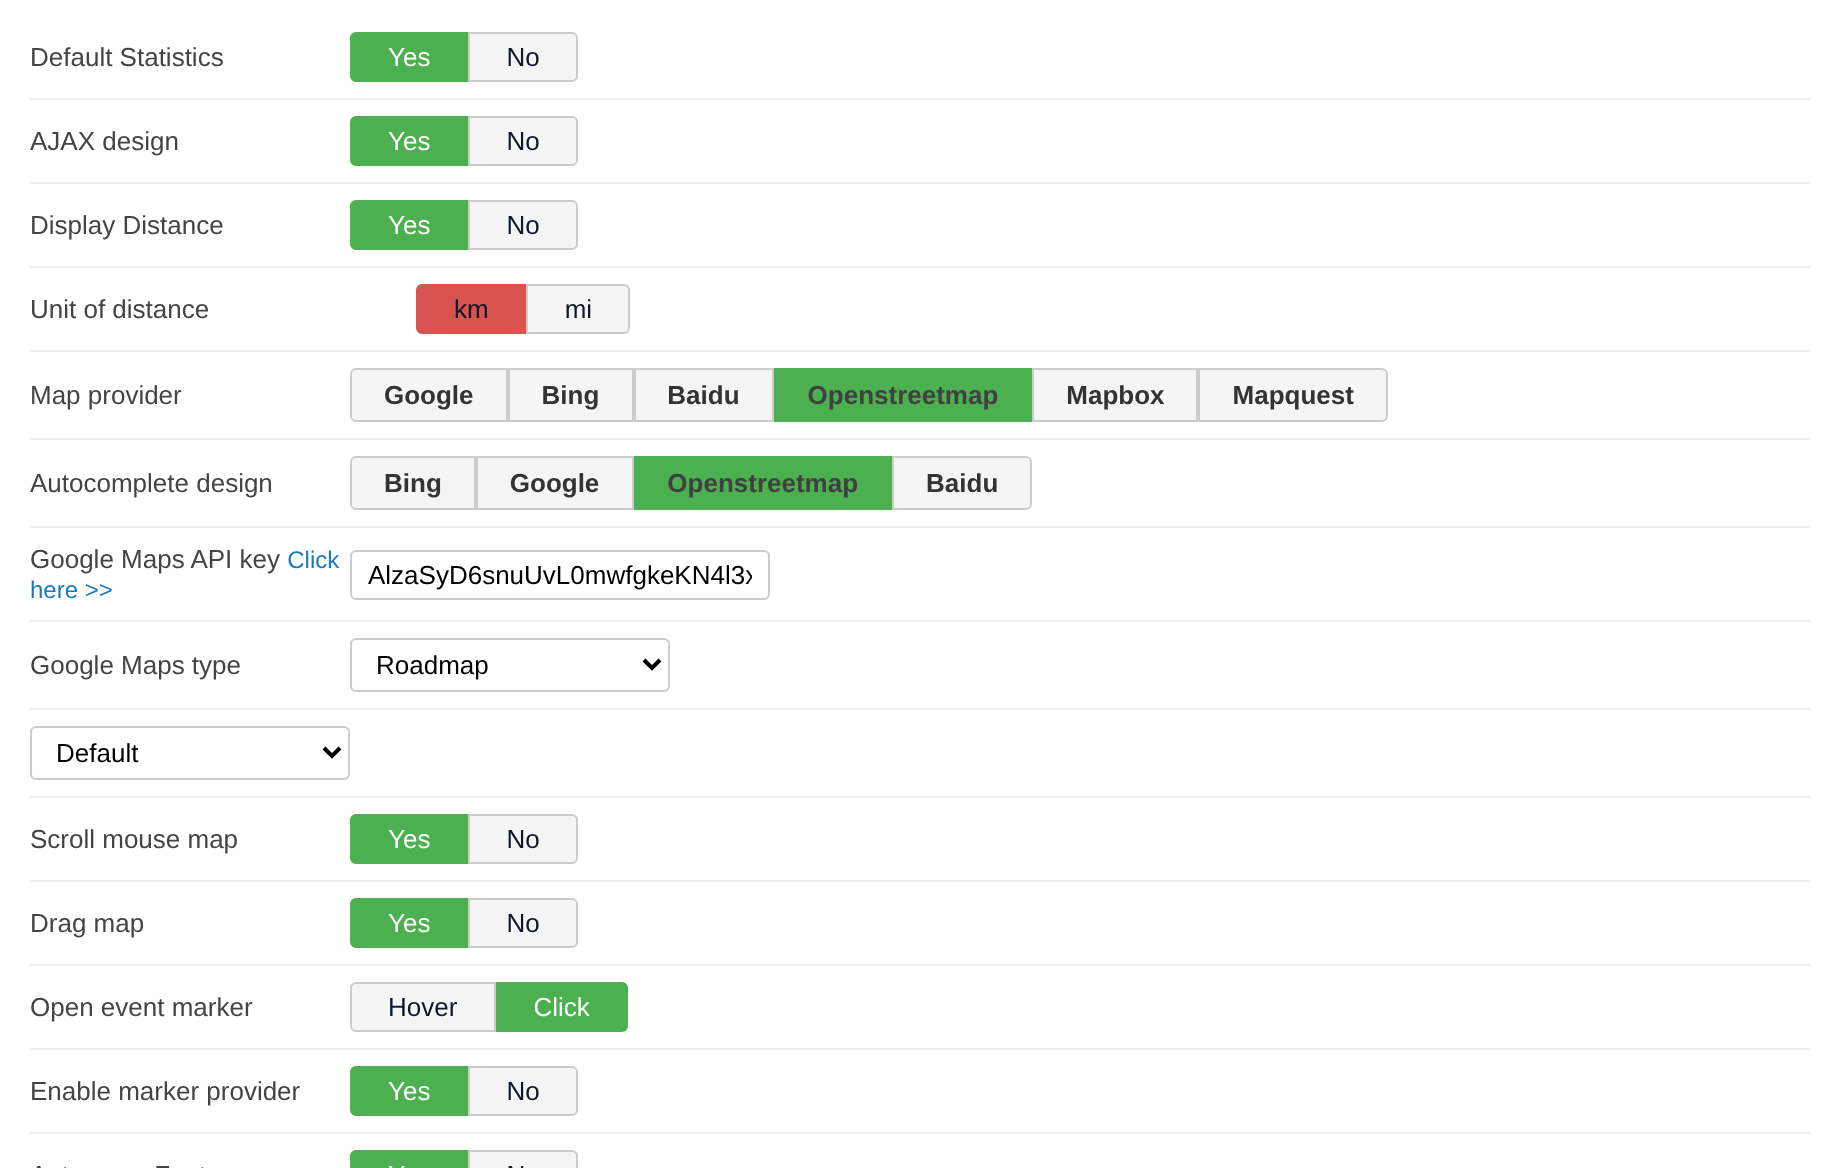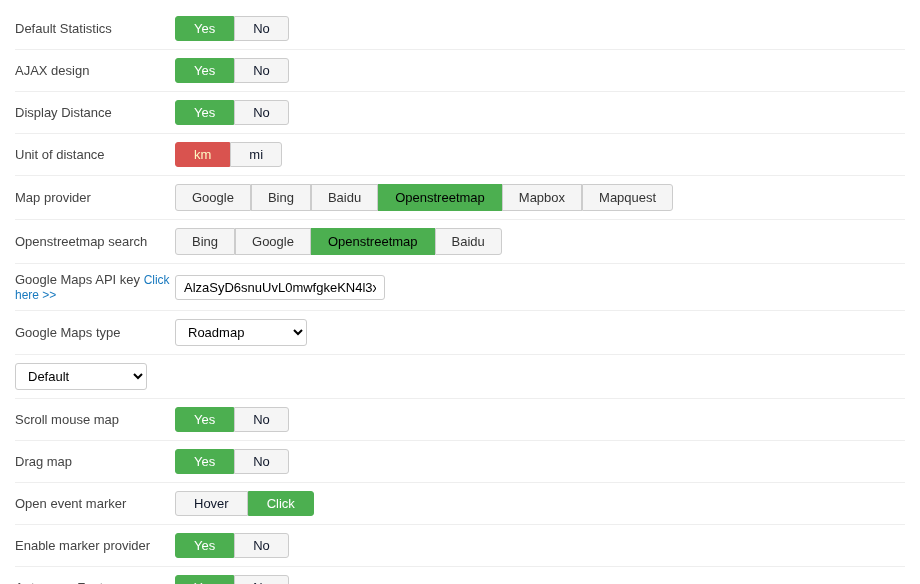--- a/index.html
+++ b/index.html
@@ -38,22 +38,23 @@
       background: #f5f5f5;
       color: #0f172a;
     }
     .toggle-btn.active-green {
       background: #4CAF50;
       color: #fff;
       border-color: #4CAF50;
     }
     .toggle-btn.active-red {
       background: #d9534f;
-      color: #fef9c3;
+      color: #0f172a;
       border-color: #d9534f;
+      margin-left: 33px;
     }
     .toggle-btn:first-child {
       border-radius: 3px 0 0 3px;
     }
     .toggle-btn:last-child {
       border-radius: 0 3px 3px 0;
     }
     .toggle-btn:only-child {
       border-radius: 3px;
     }
@@ -61,44 +62,45 @@
       display: flex;
     }
     .map-btn {
       padding: 5px 16px;
       border: 1px solid #ccc;
       cursor: pointer;
       font-size: 13px;
       background: #f5f5f5;
       color: #333;
       margin: 0;
+      font-weight: bold;
     }
     .map-btn:first-child { border-radius: 3px 0 0 3px; }
     .map-btn:last-child { border-radius: 0 3px 3px 0; }
     .map-btn.active-green {
       background: #4CAF50;
-      color: #000000;
+      color: #404040;
       border-color: #4CAF50;
     }
     .text-input {
       border: 1px solid #ccc;
       padding: 4px 8px;
       font-size: 13px;
       border-radius: 3px;
       width: 200px;
     }
     .text-input-wide {
       width: 210px;
     }
     select {
       padding: 4px 8px;
       font-size: 13px;
       border: 1px solid #ccc;
       border-radius: 3px;
-      width: 132px;
+      width: 160px;
       background: #fff;
       cursor: pointer;
       appearance: auto;
     }
     .autocomplete-group {
       display: flex;
     }
     .divider {
       border: none;
       border-top: 1px solid #eee;
@@ -157,21 +159,21 @@
           <button class="map-btn" style="border-radius: 0px;">Bing</button>
           <button class="map-btn" style="border-radius: 0px;">Baidu</button>
           <button class="map-btn active-green" style="border-radius: 0px;">Openstreetmap</button>
           <button class="map-btn" style="border-radius: 0px;">Mapbox</button>
           <button class="map-btn" style="border-radius: 0px 3px 3px 0px;">Mapquest</button>
         </div>
       </div>
     </div>
     <hr class="divider">
     <div class="row">
-      <div class="label">Openstreetmap search</div>
+      <div class="label">Autocomplete design</div>
       <div>
         <div class="autocomplete-group">
           <button class="map-btn" style="border-radius: 3px 0px 0px 3px;">Bing</button>
           <button class="map-btn" style="border-radius: 0px;">Google</button>
           <button class="map-btn active-green" style="border-radius: 0px;">Openstreetmap</button>
           <button class="map-btn" style="border-radius: 0px 3px 3px 0px;">Baidu</button>
         </div>
       </div>
     </div>
     <hr class="divider">

